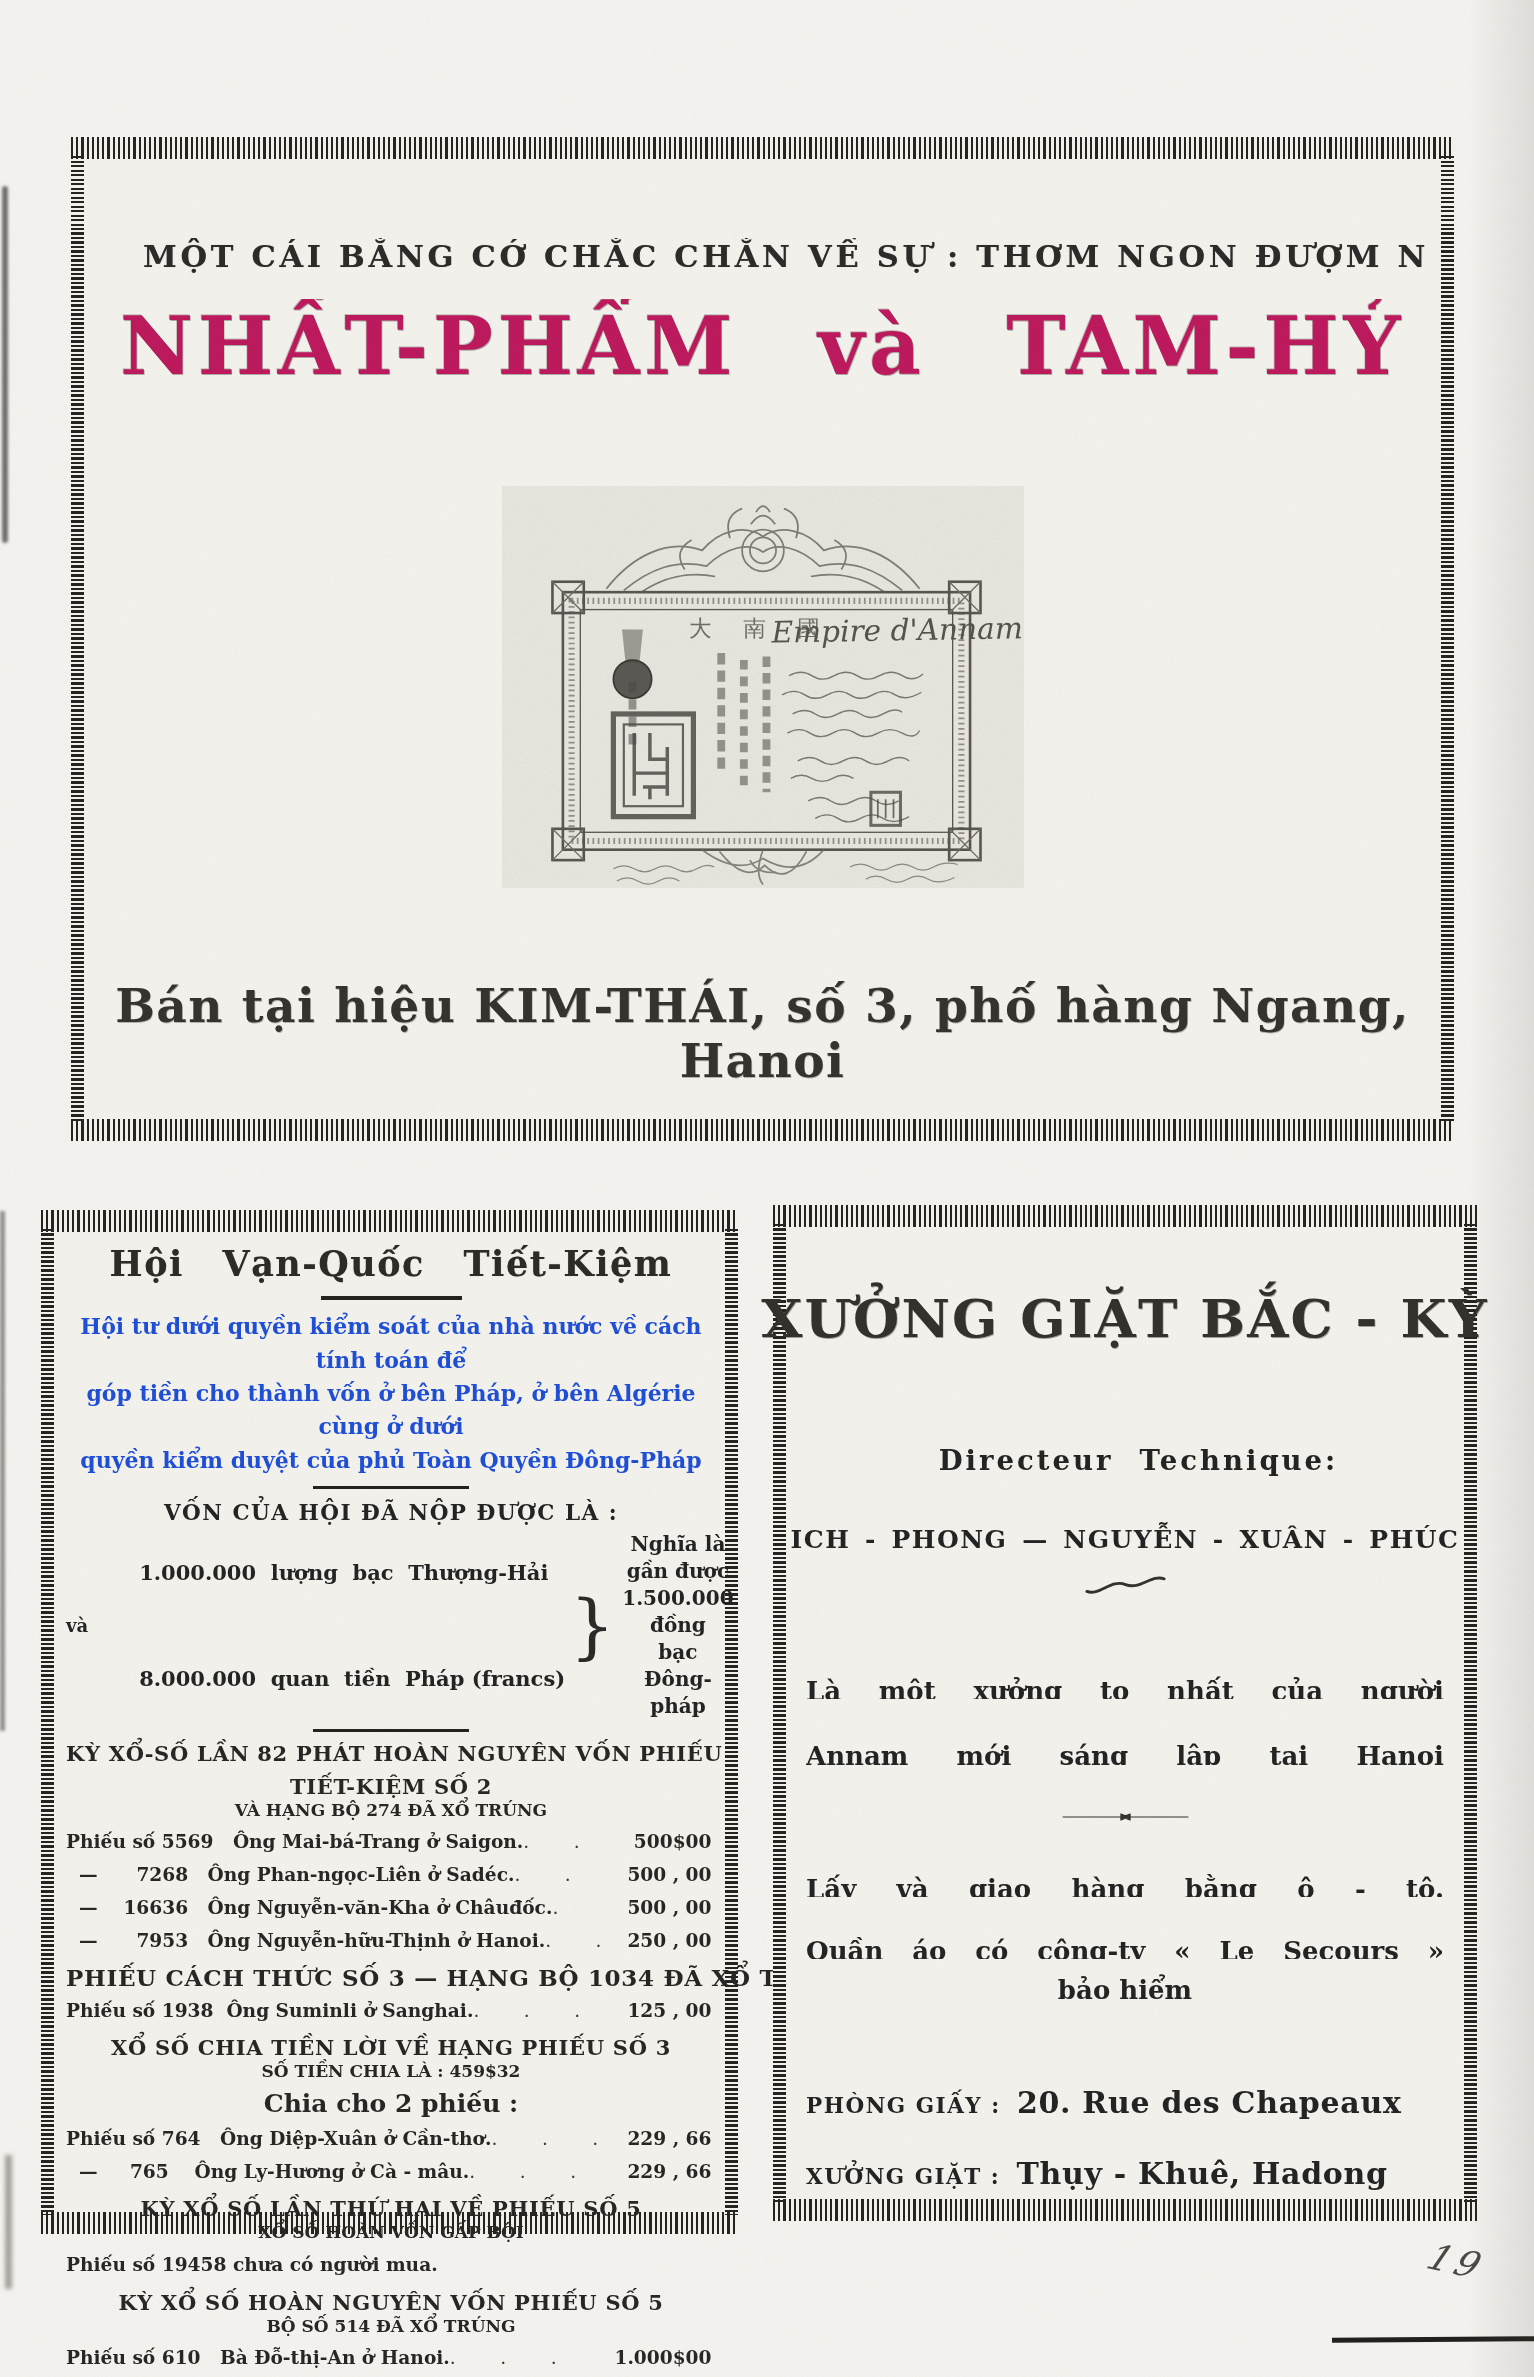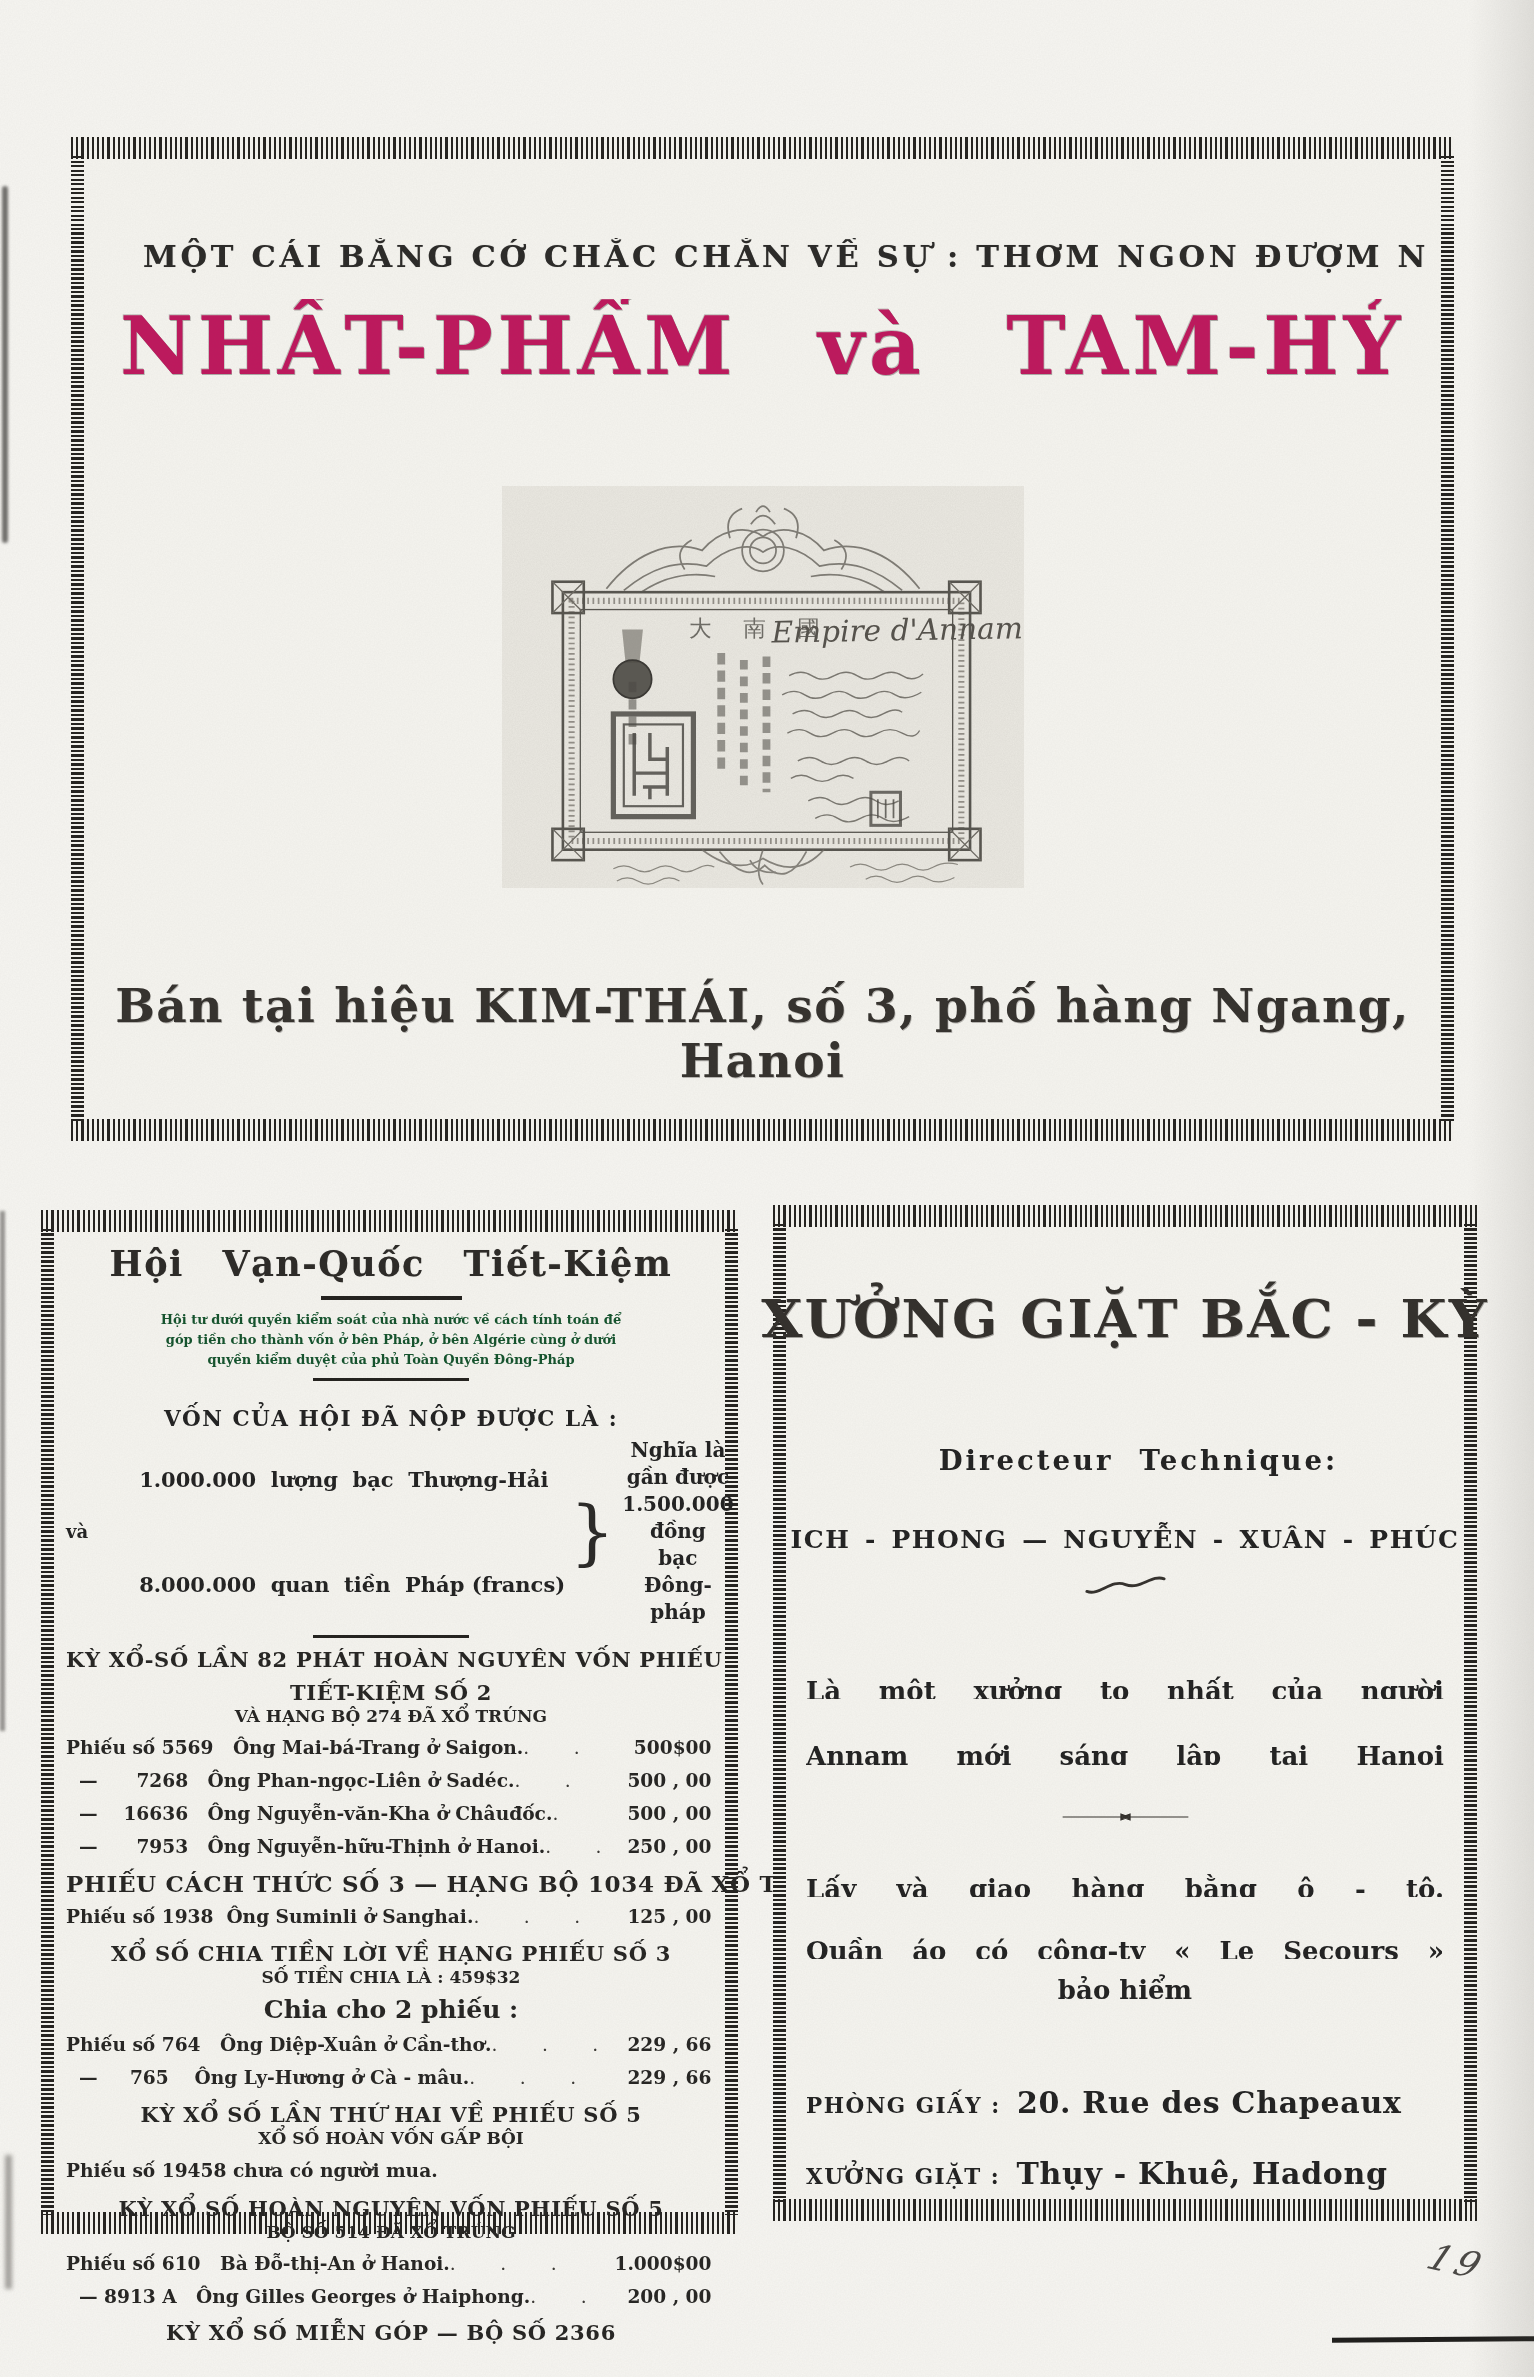--- a/index.html
+++ b/index.html
@@ -44,23 +44,23 @@
   
   .left-panel{left:41px; top:1210px; width:697px; height:1024px;}
   .left-panel .inner{inset:33px 22px 27px 25px;}
   .lp-title{
     margin:0; text-align:center; font-size:35px; font-weight:bold;
     letter-spacing:1.5px; word-spacing:25px; color:#2c2a27;
     text-shadow:0 0 0.7px rgba(20,20,20,.4);
   }
   .sdiv{width:141px; height:3.7px; margin:12px auto 10.4px; background:#23211e;}
   .sdiv2{width:156px; height:3px; margin:9px auto 9px; background:#23211e;}
-  .lp-intro{margin:4.5px 0 0; text-align:center; font-weight:bold; font-size:13px; line-height:1.52; color:#14532d;}
+  .lp-intro{margin:4.5px 0 0; text-align:center; font-weight:bold; font-size:22px; line-height:1.52; color:#1d4ed8;}
   .lp-intro span{display:block;}
-  .cap-head{margin:25px 0 6px; text-align:center; font-weight:bold; font-size:21.5px; letter-spacing:1.5px;}
+  .cap-head{margin:11px 0 6px; text-align:center; font-weight:bold; font-size:21.5px; letter-spacing:1.5px;}
   .cap-block{display:flex; align-items:center; justify-content:flex-start; margin:1.5px 0 3px;}
   .cap-left{font-weight:bold; font-size:21px; line-height:1.3; white-space:pre;}
   .cap-left .mid{display:block; text-align:left; font-size:18px;}
   .cap-brace{font-size:71px; font-weight:normal; margin:0 7.4px 0 4.5px; color:#2a2927;}
   .cap-right{font-weight:bold; font-size:20px; line-height:1.35; text-align:center;}
   .cap-right span{display:block;}
 
   .blocks{margin-top:3px;}
   .blk{color:#262523;}
   .blk.h1{text-align:center; font-weight:bold; font-size:23px; letter-spacing:0.7px; margin:7.4px 0 3px; white-space:nowrap;}

